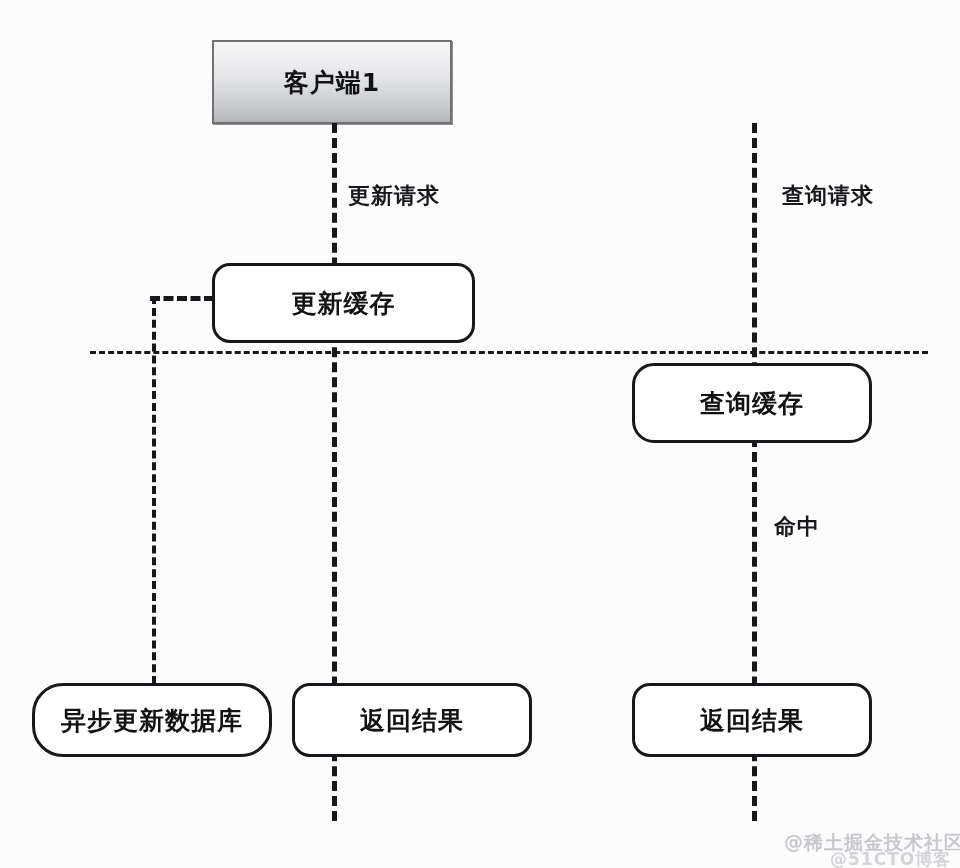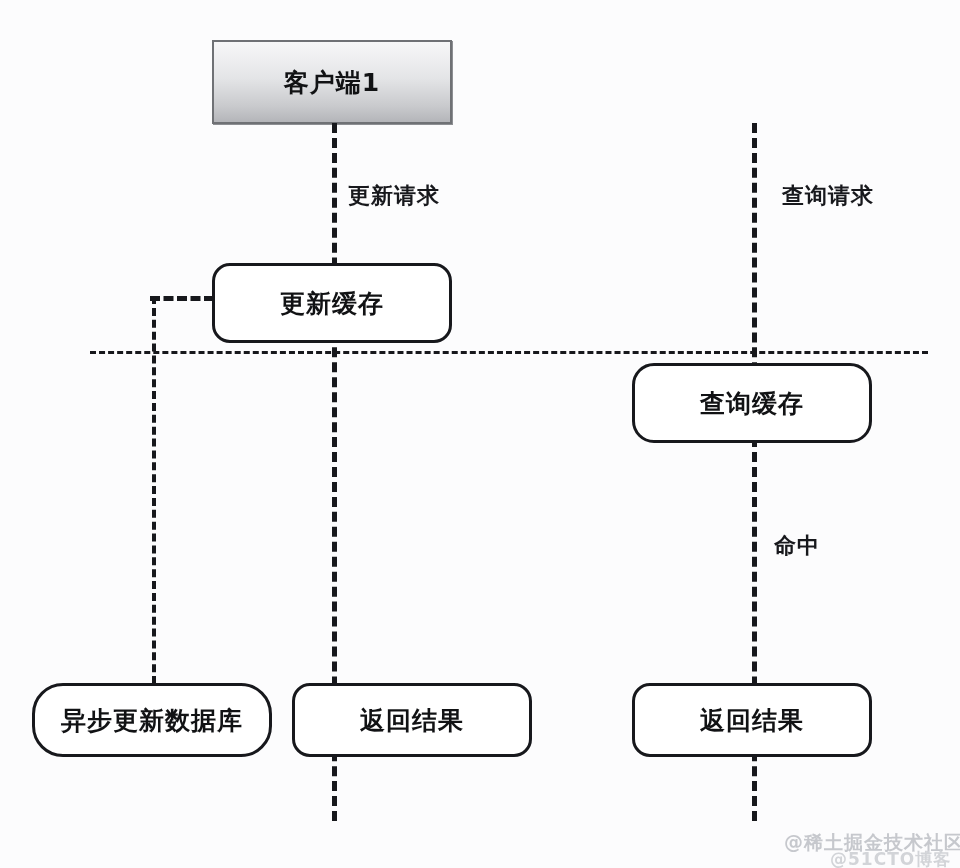--- a/index.html
+++ b/index.html
@@ -121,21 +121,21 @@
 
   <div class="elbow-h" style="left:150px; top:296px; width:64px;"></div>
 
   <div class="divider" style="left:90px; top:351px; width:838px;"></div>
 
   <div class="actor-box" style="left:212px; top:40px; width:240px; height:84px;">
     <span class="actor-label">客户端1</span>
   </div>
 
 
-  <div class="step-box" style="left:212px; top:263px; width:240px; height:80px;">
+  <div class="step-box" style="left:212px; top:263px; width:263px; height:80px;">
     <span class="step-label">更新缓存</span>
   </div>
 
   <div class="step-box" style="left:632px; top:363px; width:240px; height:80px;border-radius:22px;">
     <span class="step-label">查询缓存</span>
   </div>
 
   <div class="step-box" style="left:32px; top:683px; width:240px; height:74px;border-radius:31px;">
     <span class="step-label">异步更新数据库</span>
   </div>
@@ -145,19 +145,19 @@
   </div>
 
   <div class="step-box" style="left:632px; top:683px; width:240px; height:74px;">
     <span class="step-label">返回结果</span>
   </div>
 
   <div class="edge-label" style="left:348px; top:181px;">更新请求</div>
 
   <div class="edge-label" style="left:766px; top:181px;margin-left:16px;">查询请求</div>
 
-  <div class="edge-label" style="left:774px; top:531px;">命中</div>
+  <div class="edge-label" style="left:774px; top:512px;">命中</div>
 
   <div class="watermark watermark-primary" style="left:784px; top:830px;">@稀土掘金技术社区</div>
 
   <div class="watermark watermark-secondary" style="left:830px; top:848px;">@51CTO博客</div>
 
 </div>
 
 </body></html>

